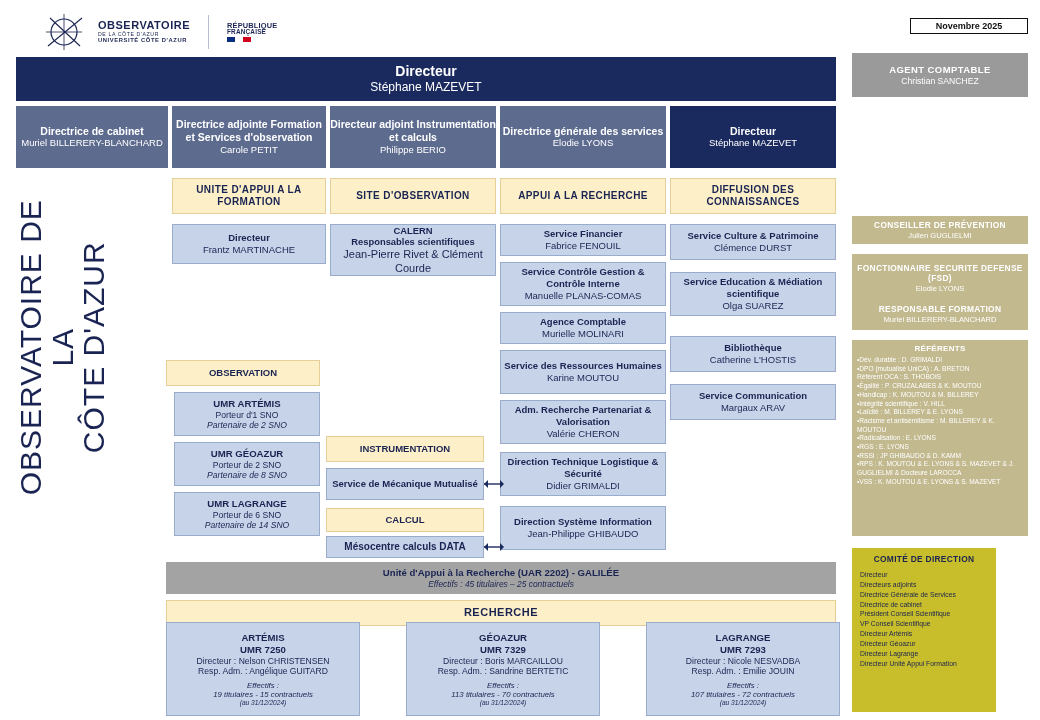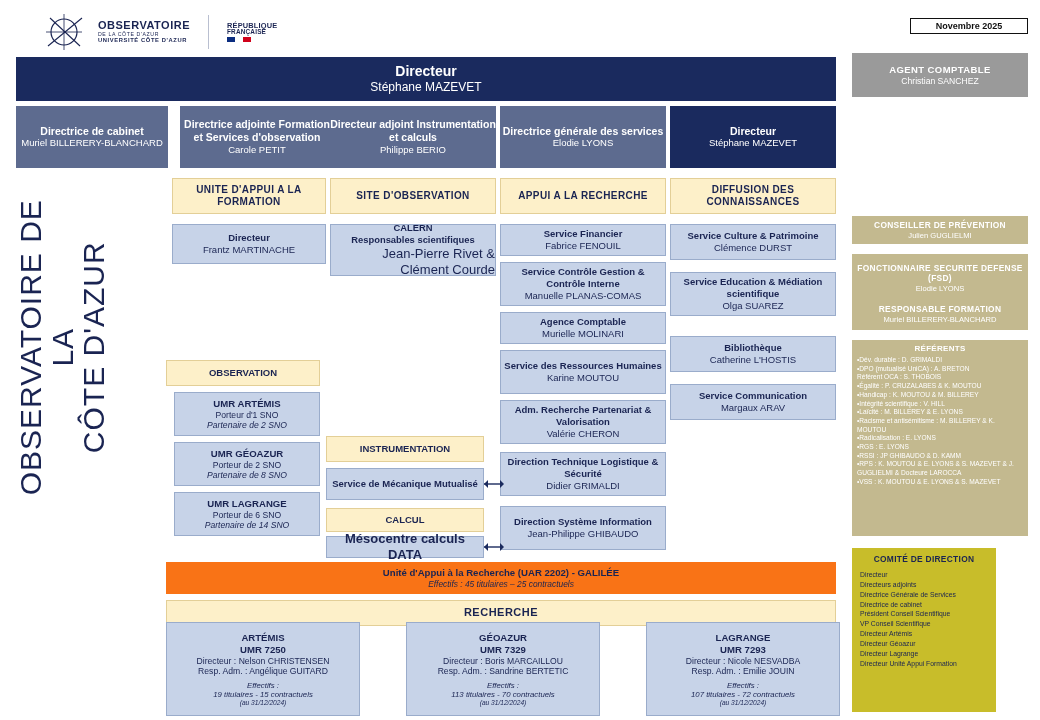--- a/index.html
+++ b/index.html
@@ -38,56 +38,56 @@
 
   
   .box { display:flex; flex-direction:column; align-items:center; justify-content:center; text-align:center; }
   .navy { background:#1a2a5e; color:#fff; }
   .bluegray { background:#5d6b8f; color:#fff; }
   .lightblue { background:#c7d3e8; color:#1a2452; border:1px solid #9aaccb; }
   .cream { background:#fdf0c9; color:#1a2452; border:1px solid #e3cf97; }
   .gray { background:#9a9a9a; color:#fff; }
   .khaki { background:#c3b98f; color:#fff; }
   .olive { background:#c8bd2a; color:#1a2452; }
-  .greyband { background:#f97316; color:#1a2452; }
+  .greyband { background:#a3a3a3; color:#1a2452; }
 
   .t1 { font-size:13px; font-weight:bold; line-height:1.25; }
   .t2 { font-size:11px; font-weight:bold; line-height:1.22; }
   .t3 { font-size:9.5px; font-weight:bold; line-height:1.25; }
   .sub { font-size:9.5px; font-weight:normal; line-height:1.25; }
 
   
   #director-box { left:16px; top:57px; width:820px; height:44px; }
   #director-box .t1 { font-size:14px; }
   #director-box .sub { font-size:12px; color:#fff; }
 
   #agent-comptable { left:852px; top:53px; width:176px; height:44px; }
   #agent-comptable .t3 { letter-spacing:.4px; }
   #agent-comptable .sub { font-size:8.6px; }
 
   .dir-row { top:106px; height:62px; }
   #dir-cabinet { left:16px; width:152px; }
-  #dir-formation { left:180px; width:154px; }
+  #dir-formation { left:172px; width:154px; }
   #dir-instrum { left:330px; width:166px; }
   #dir-dgs { left:500px; width:166px; }
   #dir-mazevet { left:670px; width:166px; }
   .dir-row .t2 { font-size:10.5px; }
   .dir-row .sub { font-size:9.5px; font-weight:normal; }
 
   .cream-head { height:36px; }
   #unite-appui { left:172px; top:178px; width:154px; }
   #site-obs { left:330px; top:178px; width:166px; }
   #appui-rech { left:500px; top:178px; width:166px; }
   #diffusion { left:670px; top:178px; width:166px; }
   .cream-head .t3 { font-size:10px; letter-spacing:.4px; }
 
   #dir-martinache { left:172px; top:224px; width:154px; height:40px; }
   #calern { left:330px; top:224px; width:166px; height:52px; }
   #calern .t3 { font-size:9.4px; }
-  #calern .sub { font-size:13px;text-align:right; }
+  #calern .sub { font-size:11px; }
 
   #serv-financier { left:500px; top:224px; width:166px; height:32px; }
   #serv-controle { left:500px; top:262px; width:166px; height:44px; }
   #agence-comptable { left:500px; top:312px; width:166px; height:32px; }
   #serv-rh { left:500px; top:350px; width:166px; height:44px; }
   #adm-recherche { left:500px; top:400px; width:166px; height:44px; }
   #dir-technique { left:500px; top:452px; width:166px; height:44px; }
   #dir-si { left:500px; top:506px; width:166px; height:44px; }
 
   #serv-culture { left:670px; top:224px; width:166px; height:36px; }
@@ -116,21 +116,21 @@
   #umr-geoazur { left:174px; top:442px; width:146px; height:44px; }
   #umr-lagrange { left:174px; top:492px; width:146px; height:44px; }
   .umr .t3 { font-size:9.6px; }
   .umr .sub { font-size:8.6px; }
   .umr .ital { font-size:8.6px; font-style:italic; }
 
   #instrumentation-head { left:326px; top:436px; width:158px; height:26px; }
   #serv-meca { left:326px; top:468px; width:158px; height:32px; }
   #calcul-head { left:326px; top:508px; width:158px; height:24px; }
   #mesocentre { left:326px; top:536px; width:158px; height:22px; }
-  #mesocentre .t3 { font-size:13px; }
+  #mesocentre .t3 { font-size:10px; }
 
   #galilee { left:166px; top:562px; width:670px; height:32px; }
   #galilee .t3 { font-size:9.6px; }
   #galilee .ital { font-size:8.4px; font-style:italic; }
 
   #recherche-head { left:166px; top:600px; width:670px; height:26px; }
   #recherche-head .t3 { font-size:11px; letter-spacing:.5px; }
 
   .lab { top:622px; height:94px; }
   #lab-artemis { left:166px; width:194px; }

